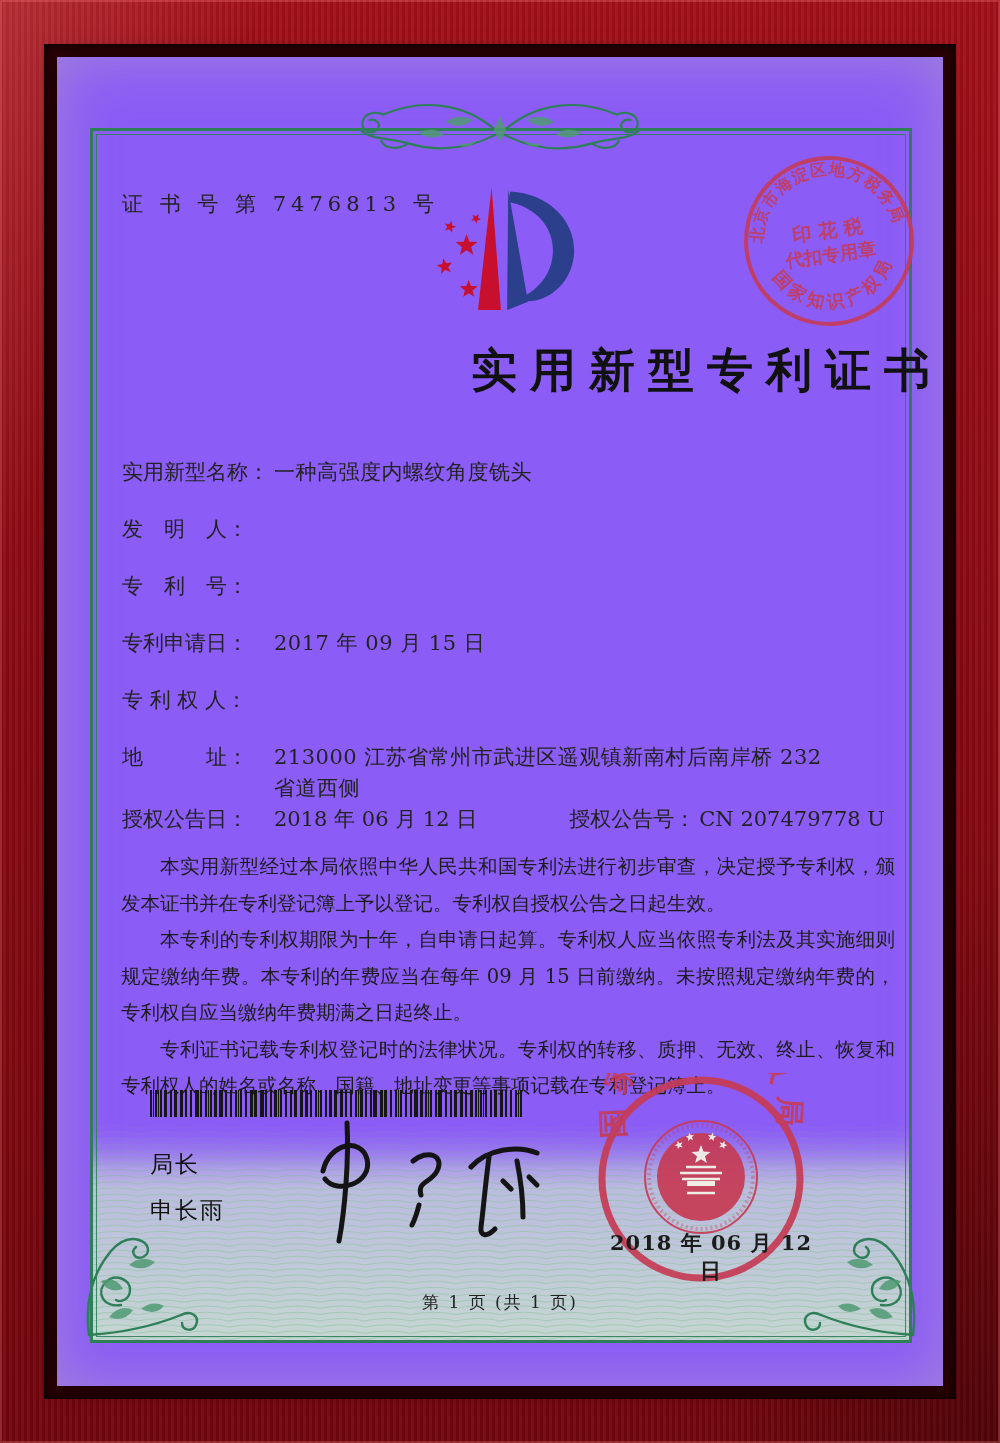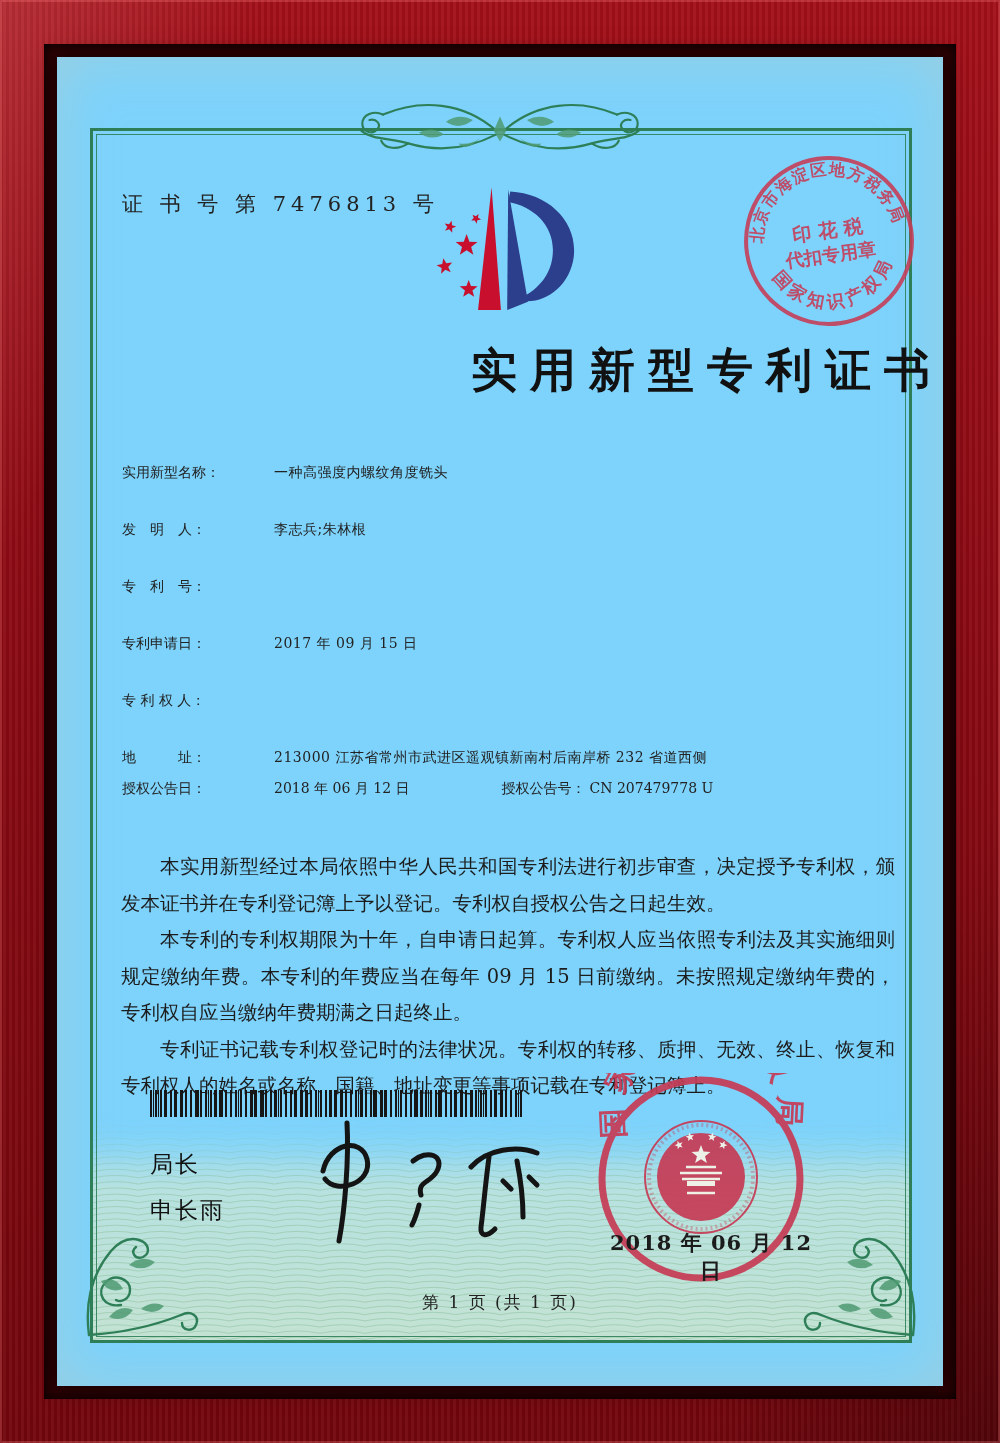--- a/index.html
+++ b/index.html
@@ -5,37 +5,37 @@
   html,body{margin:0;padding:0;width:1000px;height:1443px;overflow:hidden;
     font-family:"DejaVu Serif","Liberation Serif",serif;}
   .frame{position:absolute;inset:0;
     background:
       linear-gradient(115deg, rgba(255,160,160,.20) 0%, rgba(255,255,255,0) 16%),
       linear-gradient(295deg, rgba(0,0,0,.30) 0%, rgba(0,0,0,0) 18%),
       repeating-linear-gradient(90deg, rgba(0,0,0,.06) 0 3px, rgba(255,255,255,.04) 3px 6px),
       linear-gradient(180deg,#a31019 0%,#8a0a13 45%,#72060d 100%);
     box-shadow:inset 0 0 0 2px rgba(255,130,130,.28);}
   .frame-lip{position:absolute;inset:44px;background:#2d0104;box-shadow:inset 0 0 12px #000;}
-  .paper{position:absolute;inset:57px;background:#7dd3fc;
+  .paper{position:absolute;inset:57px;background:#8b5cf6;
     box-shadow:0 0 20px rgba(0,0,0,.55), inset 0 0 60px rgba(205,198,170,.35);}
   .gborder{position:absolute;left:33px;right:31px;top:71px;bottom:43px;
     border:3px solid #2e7f58;}
   .gborder::after{content:"";position:absolute;inset:3px;border:1.5px solid #2e7f58;opacity:.9;}
   .ornament{position:absolute;pointer-events:none;}
   .guilloche{position:absolute;left:36px;right:34px;top:1061px;bottom:46px;
     background:linear-gradient(180deg, rgba(219,237,221,0) 0%, rgba(211,233,213,.65) 22%, rgba(203,228,206,.9) 100%);
     -webkit-mask-image:linear-gradient(180deg,transparent 0,#000 70px);
     mask-image:linear-gradient(180deg,transparent 0,#000 70px);}
   .guilloche svg{position:absolute;inset:0;}
   .cert-no{position:absolute;left:65px;top:133px;font-size:21px;letter-spacing:5px;color:#222;}
   .logo{position:absolute;left:368px;top:122px;width:156px;height:156px;}
   .stamp{position:absolute;left:683px;top:95px;width:178px;height:178px;transform:rotate(-8deg);opacity:.88;}
   .title{position:absolute;left:0;right:0;top:283px;text-align:right;
     font-size:46px;font-weight:bold;letter-spacing:13px;color:#111;text-indent:13px;}
-  .fields{position:absolute;left:65px;right:42px;top:400px;font-size:14px;color:#222;}
+  .fields{position:absolute;left:65px;right:42px;top:400px;font-size:21px;color:#222;}
   .frow{display:flex;margin-bottom:26px;line-height:31px;}
   .flabel{flex:0 0 152px;white-space:nowrap;}
   .fvalue{flex:1;letter-spacing:.5px;}
   .grant-row{display:flex;line-height:31px;margin-top:-2px;align-items:flex-end;}
   .grant-left{flex:0 0 auto;display:flex;}
   .grant-right{display:flex;margin-left:92px;}
   .paras{position:absolute;left:64px;right:48px;top:792px;font-size:19.5px;color:#1c1c1c;
     line-height:36.5px;text-align:justify;}
   .paras p{margin:0;text-indent:2em;}
   .barcode{position:absolute;left:93px;top:1033px;width:372px;height:27px;
@@ -174,21 +174,20 @@
 
   <div class="title">实用新型专利证书</div>
 
   <div class="fields">
     <div class="frow">
       <span class="flabel">实用新型名称：</span>
       <span class="fvalue">一种高强度内螺纹角度铣头</span>
     </div>
     <div class="frow">
       <span class="flabel">发　明　人：</span>
-      <span class="fvalue">李志兵;朱林根</span>
     </div>
     <div class="frow">
       <span class="flabel">专　利　号：</span>
     </div>
     <div class="frow">
       <span class="flabel">专利申请日：</span>
       <span class="fvalue">2017 年 09 月 15 日</span>
     </div>
     <div class="frow">
       <span class="flabel">专 利 权 人：</span>

